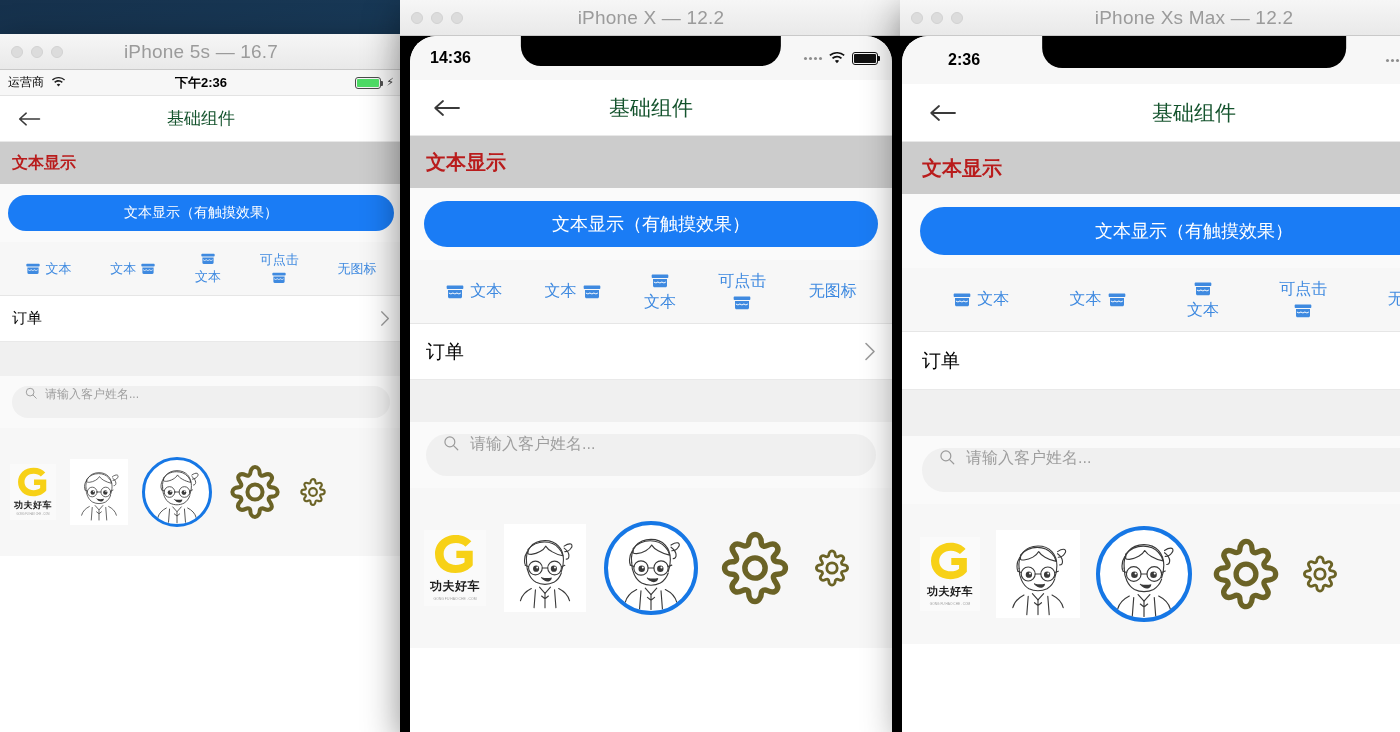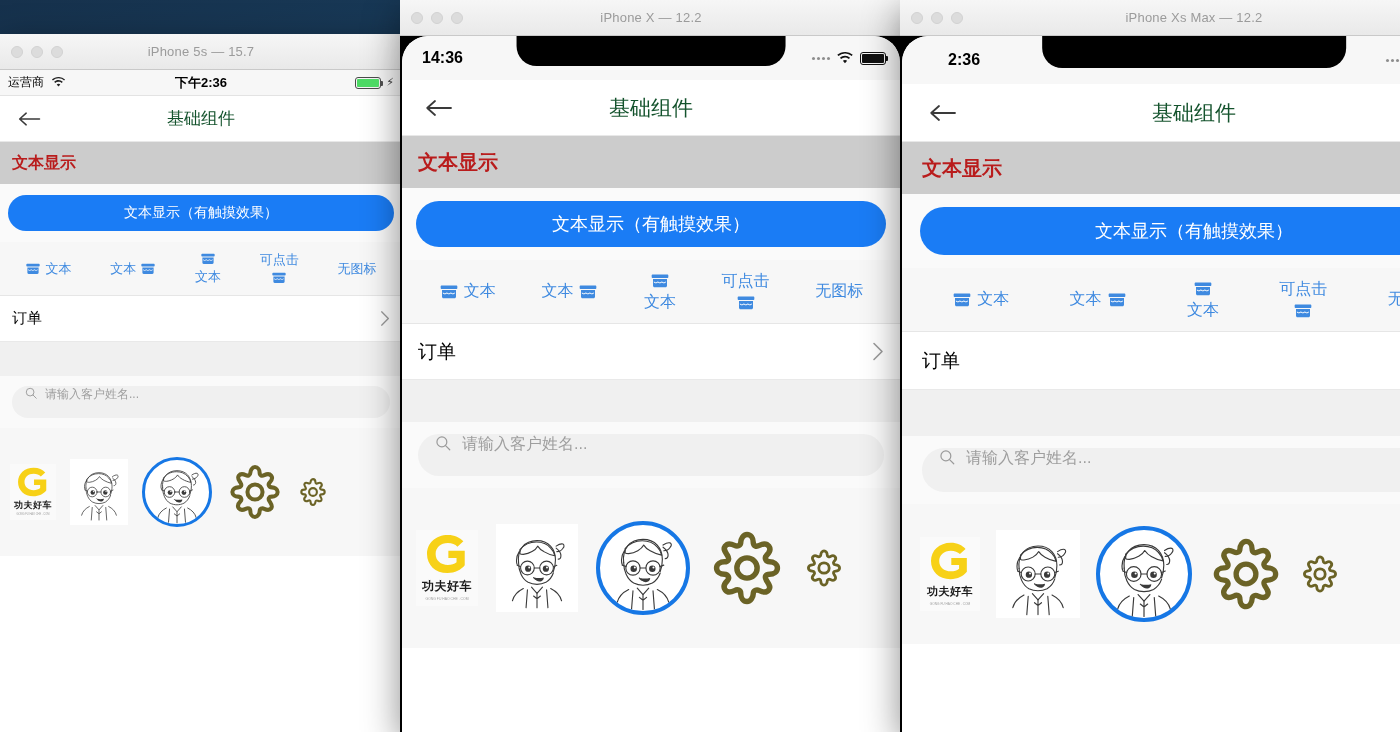--- a/index.html
+++ b/index.html
@@ -26,21 +26,21 @@
     background: linear-gradient(#f6f6f6, #e9e9e9);
     border-bottom: 1px solid #c9c9c9;
     display: flex; align-items: center;
     position: relative;
     flex: none;
   }
   .lights { display: flex; gap: 8px; padding-left: 11px; }
   .light { width: 12px; height: 12px; border-radius: 50%; background: #dcdcdc; border: 1px solid #d2d2d2; }
   .wtitle {
     position: absolute; left: 0; right: 0; text-align: center;
-    font-size: 13px; color: #9b9b9b; letter-spacing: .2px;
+    font-size: 19px; color: #9b9b9b; letter-spacing: .2px;
     pointer-events: none;
   }
 
   
   .screen { position: relative; background: #fff; overflow: hidden; width: 100%; }
   .screen.notched { background: #000; }
   .inner { position: relative; background: #fff; height: 100%; overflow: hidden; }
 
   
   .statusbar-classic {
@@ -204,21 +204,21 @@
 
 <div class="desktop"></div>
 
 <div class="sim" style="left:0px; top:34px; width:402px; height:698px; display:flex; flex-direction:column;">
   <div class="titlebar">
     <div class="lights">
       <span class="light"></span>
       <span class="light"></span>
       <span class="light"></span>
     </div>
-    <div class="wtitle">iPhone 5s — 15.7</div>
+    <div class="wtitle">iPhone 5s — 16.7</div>
   </div>
 
   <div class="screen" style="flex:1;">
     <div class="inner">
 
       <div class="statusbar-classic">
         <div class="sb-left">
           <span style="font-size:12px;">运营商</span>
           <svg width="15" height="11" style="color:#222">
               <use href="#sym-wifi"></use>
@@ -332,21 +332,21 @@
 <div class="sim" style="left:400px; top:0px; width:502px; height:732px; display:flex; flex-direction:column; background:#000;">
   <div class="titlebar">
     <div class="lights">
       <span class="light"></span>
       <span class="light"></span>
       <span class="light"></span>
     </div>
     <div class="wtitle">iPhone X — 12.2</div>
   </div>
 
-  <div class="screen notched" style="flex:1; padding:0 2px;">
+  <div class="screen notched" style="flex:1; padding:0 10px;">
     <div class="inner" style="border-radius:26px 26px 0 0;">
 
       <div class="statusbar-notch">
         <div class="notch"></div>
         <div class="notch-time">14:36</div>
         <div class="notch-right">
           <span class="dots">
               <i></i>
               <i></i>
               <i></i>

